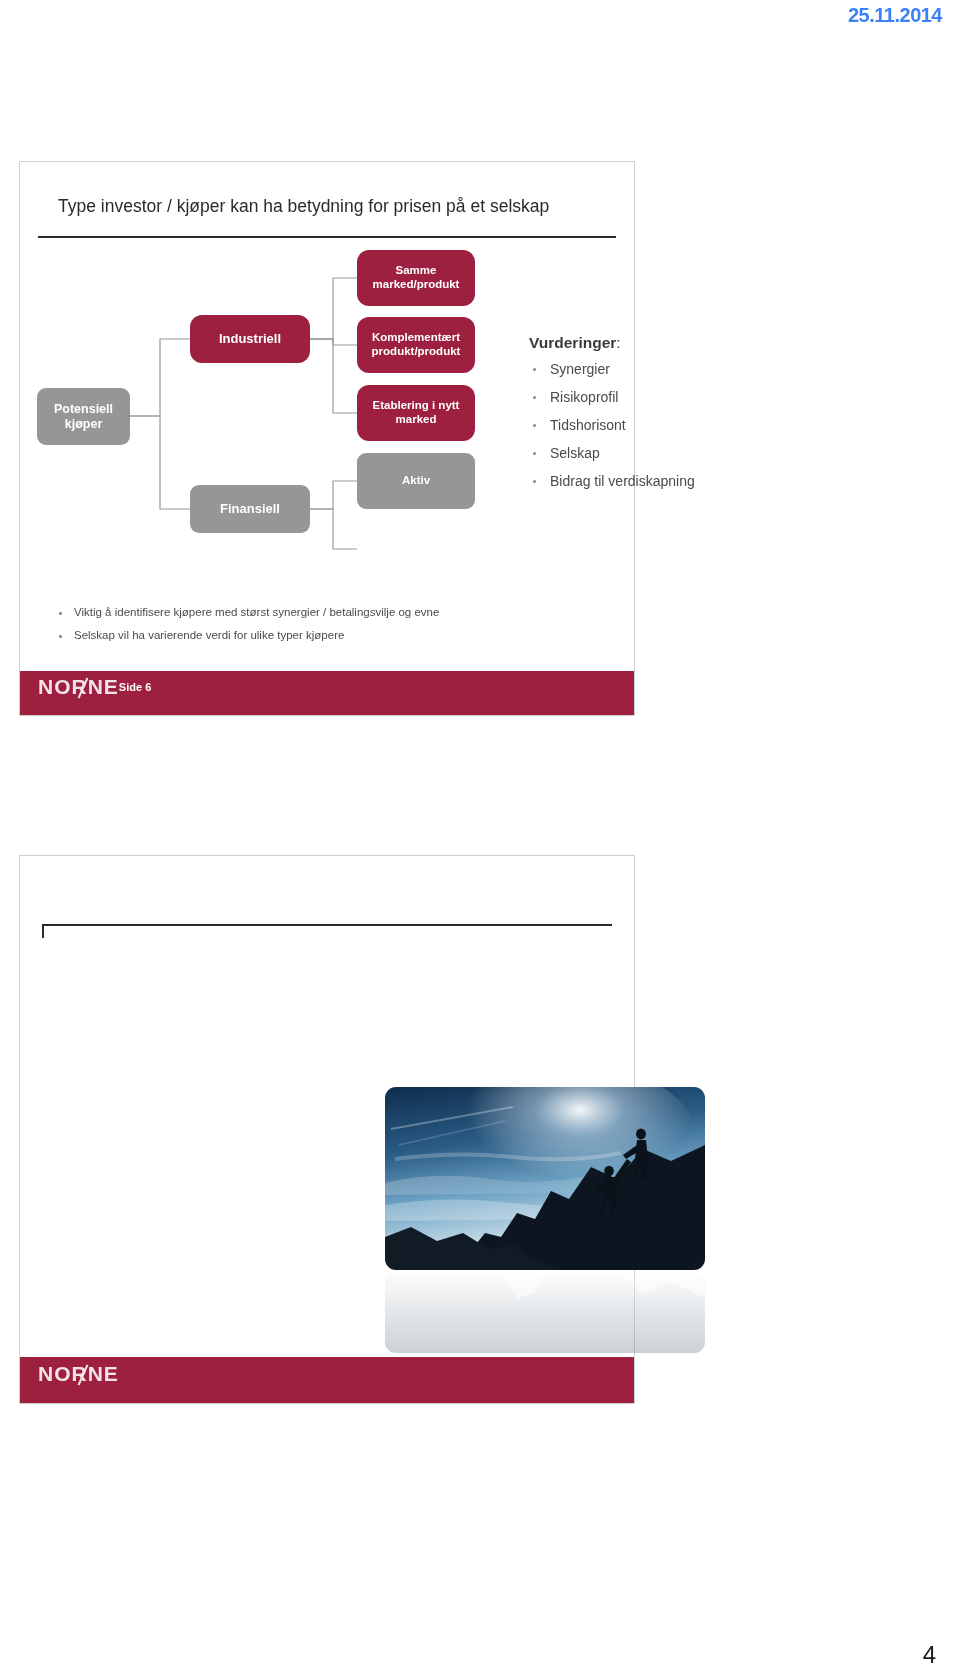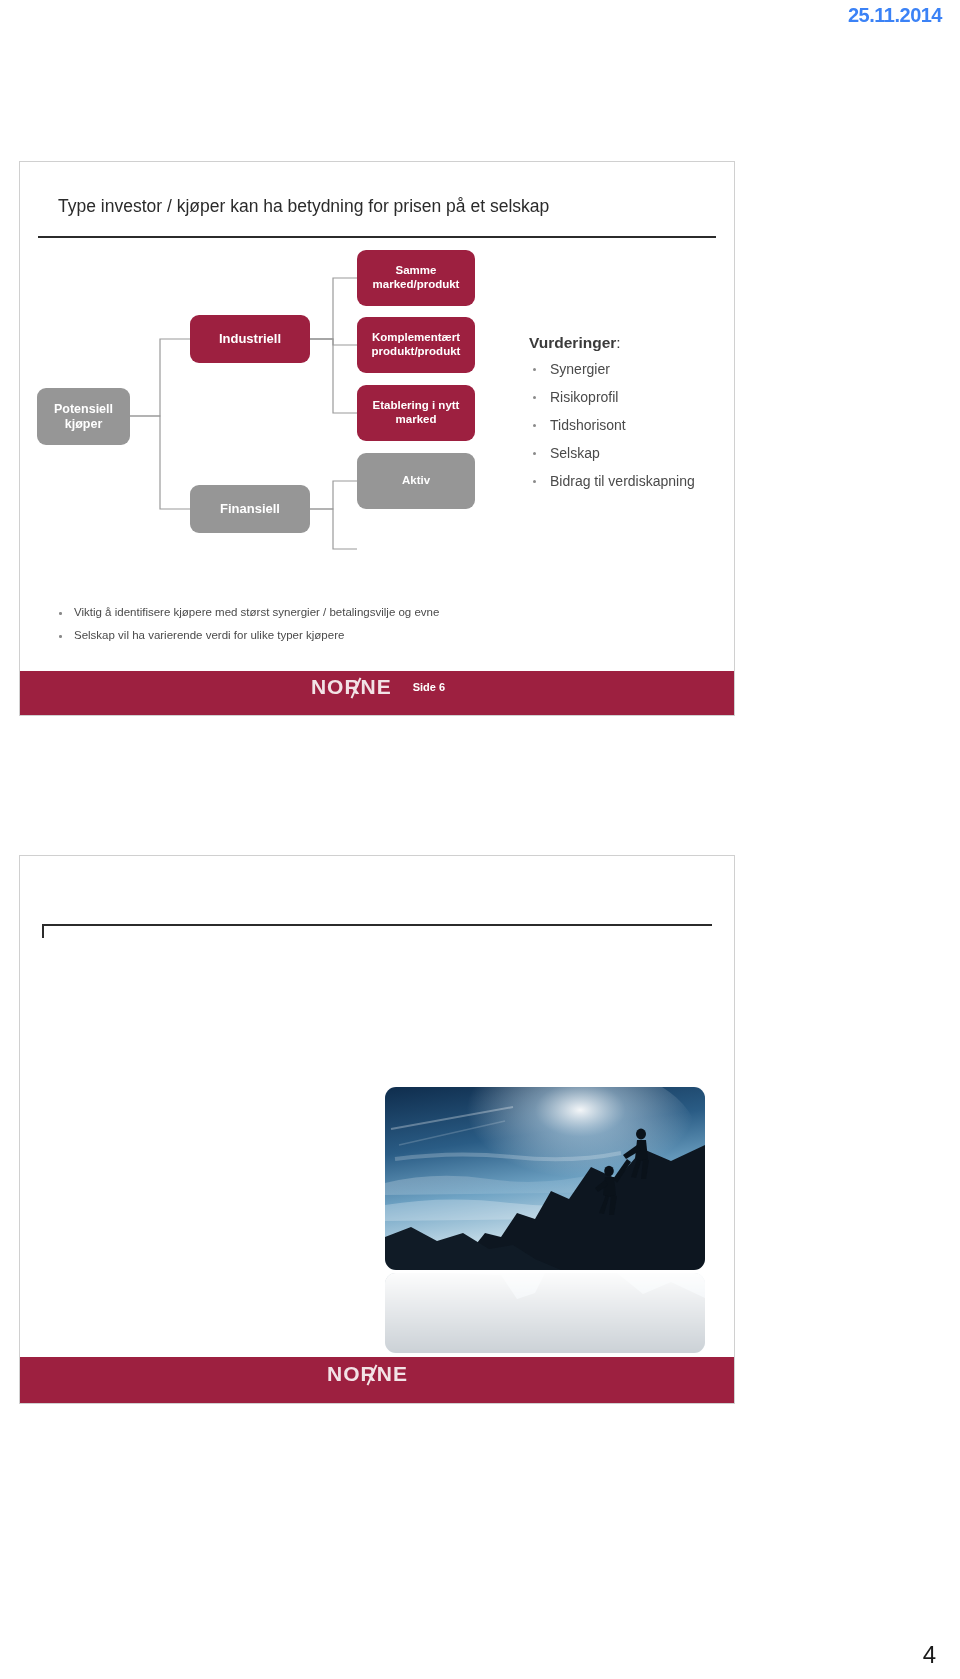--- a/index.html
+++ b/index.html
@@ -33,21 +33,21 @@
     bottom: 10px;
     right: 24px;
     font-size: 24px;
     color: #1a1a1a;
   }
 
   
   .slide {
     position: absolute;
     left: 19px;
-    width: 716px;
+    width: 616px;
     background: #ffffff;
     border: 1px solid #d0d0d0;
   }
   #slide-1 { top: 161px; height: 555px; }
   #slide-2 { top: 855px; height: 549px; }
 
   .slide-title-rule {
     position: absolute;
     left: 18px;
     right: 18px;
@@ -98,21 +98,21 @@
     border-radius: 9px;
     color: #ffffff;
     font-weight: bold;
     display: flex;
     align-items: center;
     justify-content: center;
     text-align: center;
     line-height: 1.18;
     padding: 2px 4px;
   }
-  .node.maroon { background: #9d2040; }
+  .node.maroon { background: #9d2040; border-radius: 12px; }
   .node.gray   { background: #969696; }
 
   
   #node-root { left: 17px;  top: 226px; width: 93px; height: 57px; font-size: 12.5px; }
   
   #node-industriell { left: 170px; top: 153px; width: 120px; height: 48px; font-size: 13px; }
   #node-finansiell  { left: 170px; top: 323px; width: 120px; height: 48px; font-size: 13px; }
   
   #node-samme        { left: 337px; top: 88px;  width: 118px; height: 56px; font-size: 11.5px; }
   #node-komplementar { left: 337px; top: 155px; width: 118px; height: 56px; font-size: 11.5px; }
@@ -184,23 +184,22 @@
   
   .footer-bar {
     position: absolute;
     left: 0;
     bottom: 0;
     width: 100%;
     height: 44px;
     background: #9d2040;
     display: flex;
     align-items: center;
-    justify-content: center;
+    justify-content: flex-start;
     padding: 0 16px 12px 18px;
-    gap: 21px;
   }
   .norne-logo {
     font-size: 21px;
     font-weight: bold;
     color: #f2e3e6;
     letter-spacing: 1px;
     position: relative;
     font-family: "Liberation Sans", sans-serif;
   }
   .norne-logo .slash {

